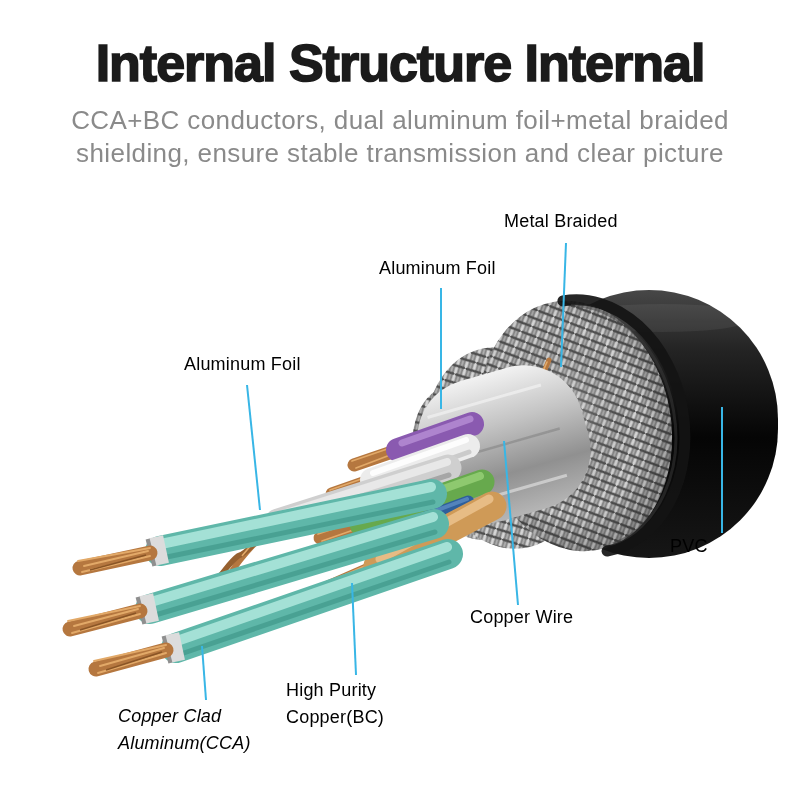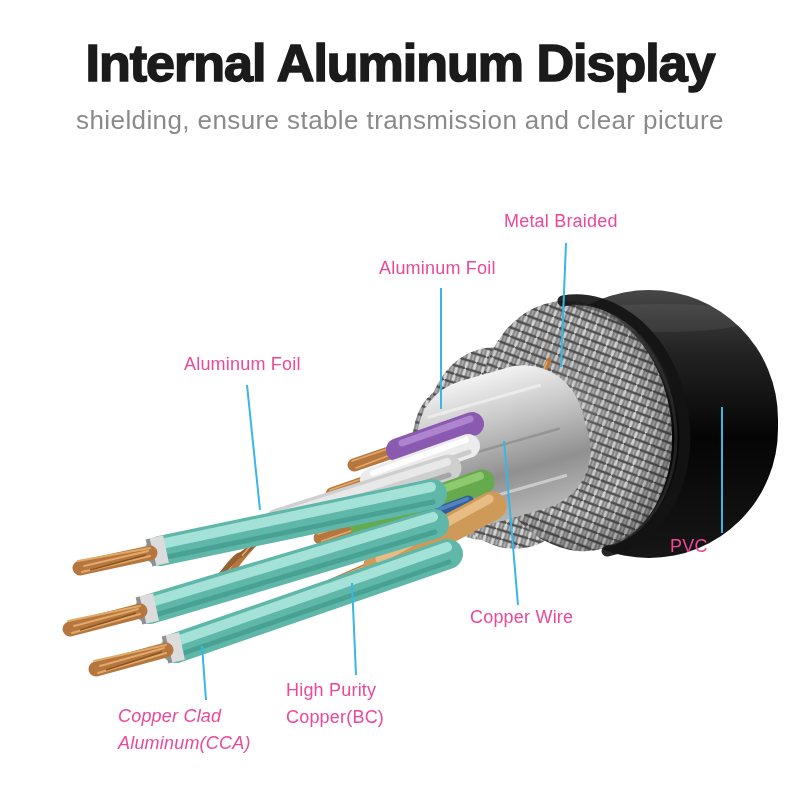--- a/index.html
+++ b/index.html
@@ -3,21 +3,21 @@
 <meta charset="utf-8">
 <style>
   html,body{margin:0;padding:0;background:#ffffff;}
   .page{position:relative;width:800px;height:800px;background:#ffffff;overflow:hidden;
         font-family:"Liberation Sans",sans-serif;}
   .art{position:absolute;left:0;top:0;}
   .header{position:absolute;top:36px;left:0;width:800px;text-align:center;z-index:3;}
   .header h1{margin:0 0 14px 0;font-size:52px;line-height:1.05;font-weight:bold;
              letter-spacing:-1px;color:#1b1b1b;-webkit-text-stroke:1.6px #1b1b1b;}
   .header p{margin:2px 0;font-size:26px;letter-spacing:.4px;color:#8a8a8a;line-height:1.22;}
-  .label{position:absolute;font-size:18px;color:#ec4899;letter-spacing:.2px;z-index:3;
+  .label{position:absolute;font-size:18px;color:#000000;letter-spacing:.2px;z-index:3;
          white-space:nowrap;}
   .label.centered{text-align:left;white-space:normal;line-height:1.5;}
 </style>
 </head>
 <body>
 
 <div class="page">
 
   <svg class="art" width="800" height="800" viewBox="0 0 800 800">
     <defs>
@@ -154,21 +154,22 @@
       <line x1="441" y1="288" x2="441" y2="409" stroke="#38b6e6"></line>
       <line x1="247" y1="385" x2="260" y2="510" stroke="#38b6e6"></line>
       <line x1="722" y1="533" x2="722" y2="407" stroke="#38b6e6"></line>
       <line x1="518" y1="605" x2="504" y2="441" stroke="#38b6e6"></line>
       <line x1="356" y1="675" x2="352" y2="583" stroke="#38b6e6"></line>
       <line x1="206" y1="700" x2="202" y2="646" stroke="#38b6e6"></line>
     </g>
   </svg>
 
   <div class="header">
-    <h1>Internal Aluminum Display</h1>
+    <h1>Internal Structure Internal</h1>
+    <p>CCA+BC conductors, dual aluminum foil+metal braided</p>
     <p>shielding, ensure stable transmission and clear picture</p>
   </div>
 
   <div class="label" style="left:504px;top:211px;">Metal Braided</div>
   <div class="label" style="left:379px;top:258px;">Aluminum Foil</div>
   <div class="label" style="left:184px;top:354px;">Aluminum Foil</div>
   <div class="label" style="left:670px;top:536px;">PVC</div>
   <div class="label" style="left:470px;top:607px;">Copper Wire</div>
   <div class="label centered" style="left:286px;top:677px;width:150px;">High Purity Copper(BC)</div>
   <div class="label centered" style="left:118px;top:703px;width:180px;font-style:italic;">Copper Clad Aluminum(CCA)</div>

